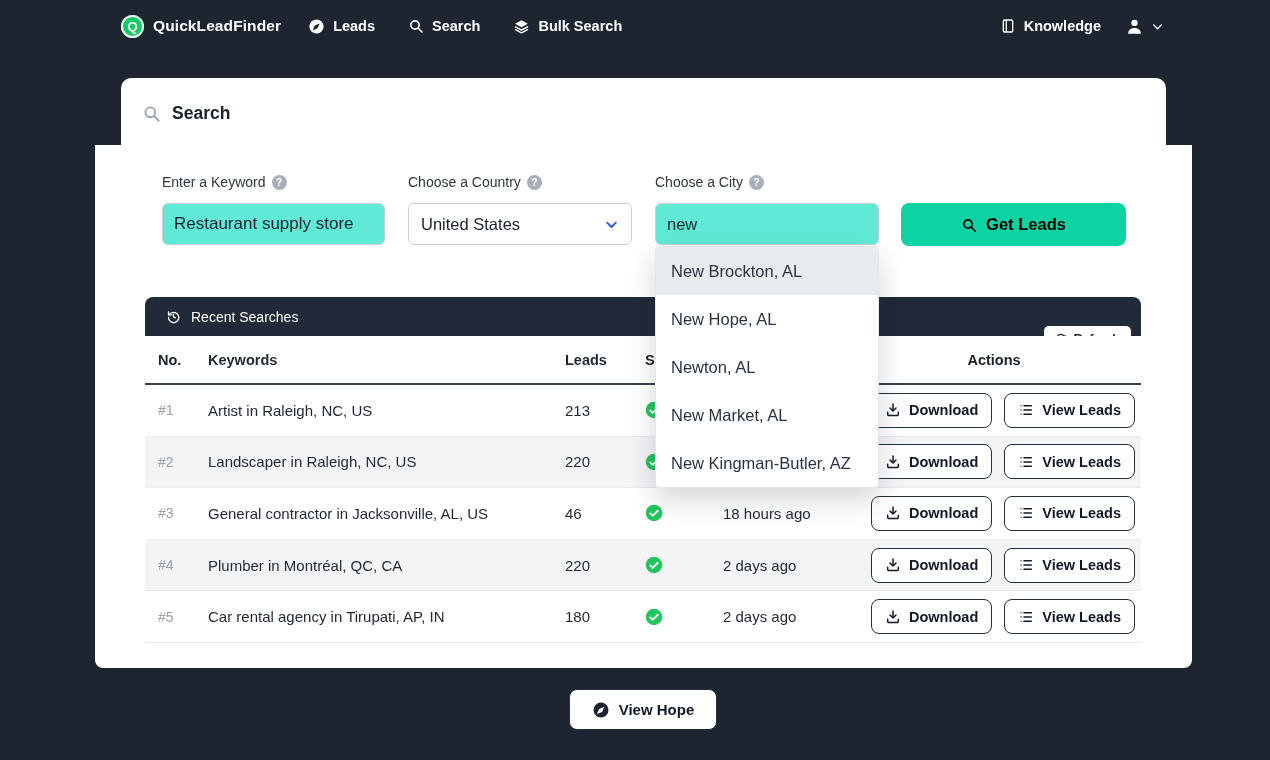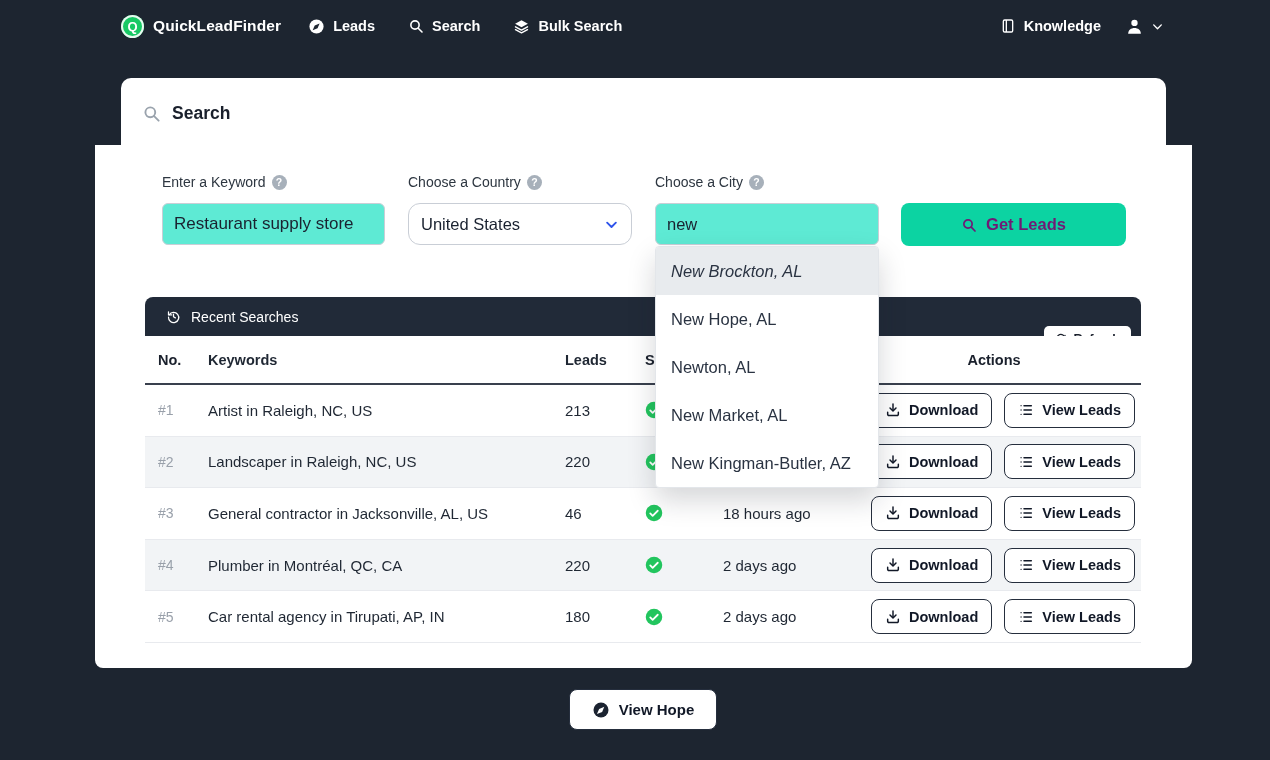--- a/index.html
+++ b/index.html
@@ -25,28 +25,28 @@
   
   .panel-title { position:absolute; left:142px; top:103px; display:flex; align-items:center; gap:11px; }
   .panel-title .t { font-size:17.5px; font-weight:700; color:#1a202c; }
   .panel-title .icon { color:#9aa3ad; }
 
   
   .field-label { position:absolute; top:174px; display:flex; align-items:center; gap:6px; font-size:14px; font-weight:400; color:#2d3640; }
   .help { width:15px; height:15px; border-radius:50%; background:#a7b0ba; color:#fff; font-size:10.5px; font-weight:700; display:inline-flex; align-items:center; justify-content:center; cursor:pointer; }
   .help::after { content:"?"; }
   .inp { position:absolute; top:203px; height:42px; border:1px solid #c9ced6; border-radius:6px; background:#5eead4; font-size:17px; color:#1a2230; padding:0 11px; outline:none; }
-  .selectbox { position:absolute; top:203px; height:42px; border:1px solid #c9ced6; border-radius:12px; background:#fff; display:flex; align-items:center; justify-content:space-between; padding:0 12px; font-size:16.5px; color:#1a2230; cursor:pointer; }
+  .selectbox { position:absolute; top:203px; height:42px; border:1px solid #c9ced6; border-radius:6px; background:#fff; display:flex; align-items:center; justify-content:space-between; padding:0 12px; font-size:16.5px; color:#1a2230; cursor:pointer; }
   .selectbox .icon { color:#2f54eb; }
-  .btn-getleads { position:absolute; left:901px; top:203px; width:225px; height:43px; background:#0cd3a2; border:none; border-radius:8px; display:flex; align-items:center; justify-content:center; gap:9px; font-size:16.5px; font-weight:700; color:#701a75; cursor:pointer; }
+  .btn-getleads { position:absolute; left:901px; top:203px; width:225px; height:43px; background:#0cd3a2; border:none; border-radius:8px; display:flex; align-items:center; justify-content:center; gap:9px; font-size:16.5px; font-weight:700; color:#000000; cursor:pointer; }
 
   
   .dropdown { position:absolute; left:655px; top:246px; width:224px; background:#fff; border:1px solid #e3e6ea; border-radius:4px; box-shadow:0 12px 28px rgba(20,28,40,.18); z-index:40; overflow:hidden; }
   .dd-item { padding:12px 15px; font-size:16.5px; line-height:24px; color:#2a3342; cursor:pointer; }
-  .dd-item.active { background:#e8ebee;font-style:italic; }
+  .dd-item.active { background:#e8ebee; }
 
   
   .recent-bar { position:absolute; left:145px; top:297px; width:996px; height:39px; background:#212a38; border-radius:8px 8px 0 0; display:flex; align-items:center; padding:0 10px 0 21px; color:#fff; }
   .recent-bar .title { font-size:14px; font-weight:500; margin-left:10px; }
   .btn-refresh { margin-left:auto; height:26px; background:#fff; border:none; border-radius:5px; display:flex; align-items:center; gap:6px; padding:0 11px; font-size:12.5px; font-weight:700; color:#1a202c; cursor:pointer;margin-top:44px; }
 
   
   .table { position:absolute; left:145px; top:336px; width:996px; }
   .trow { display:flex; align-items:center; height:51.6px; padding-left:13px; border-bottom:1px solid #e8eaee; background:#fff; }
   .trow.head { height:49px; border-bottom:2px solid #39404d; font-weight:700; color:#1a202c; }

